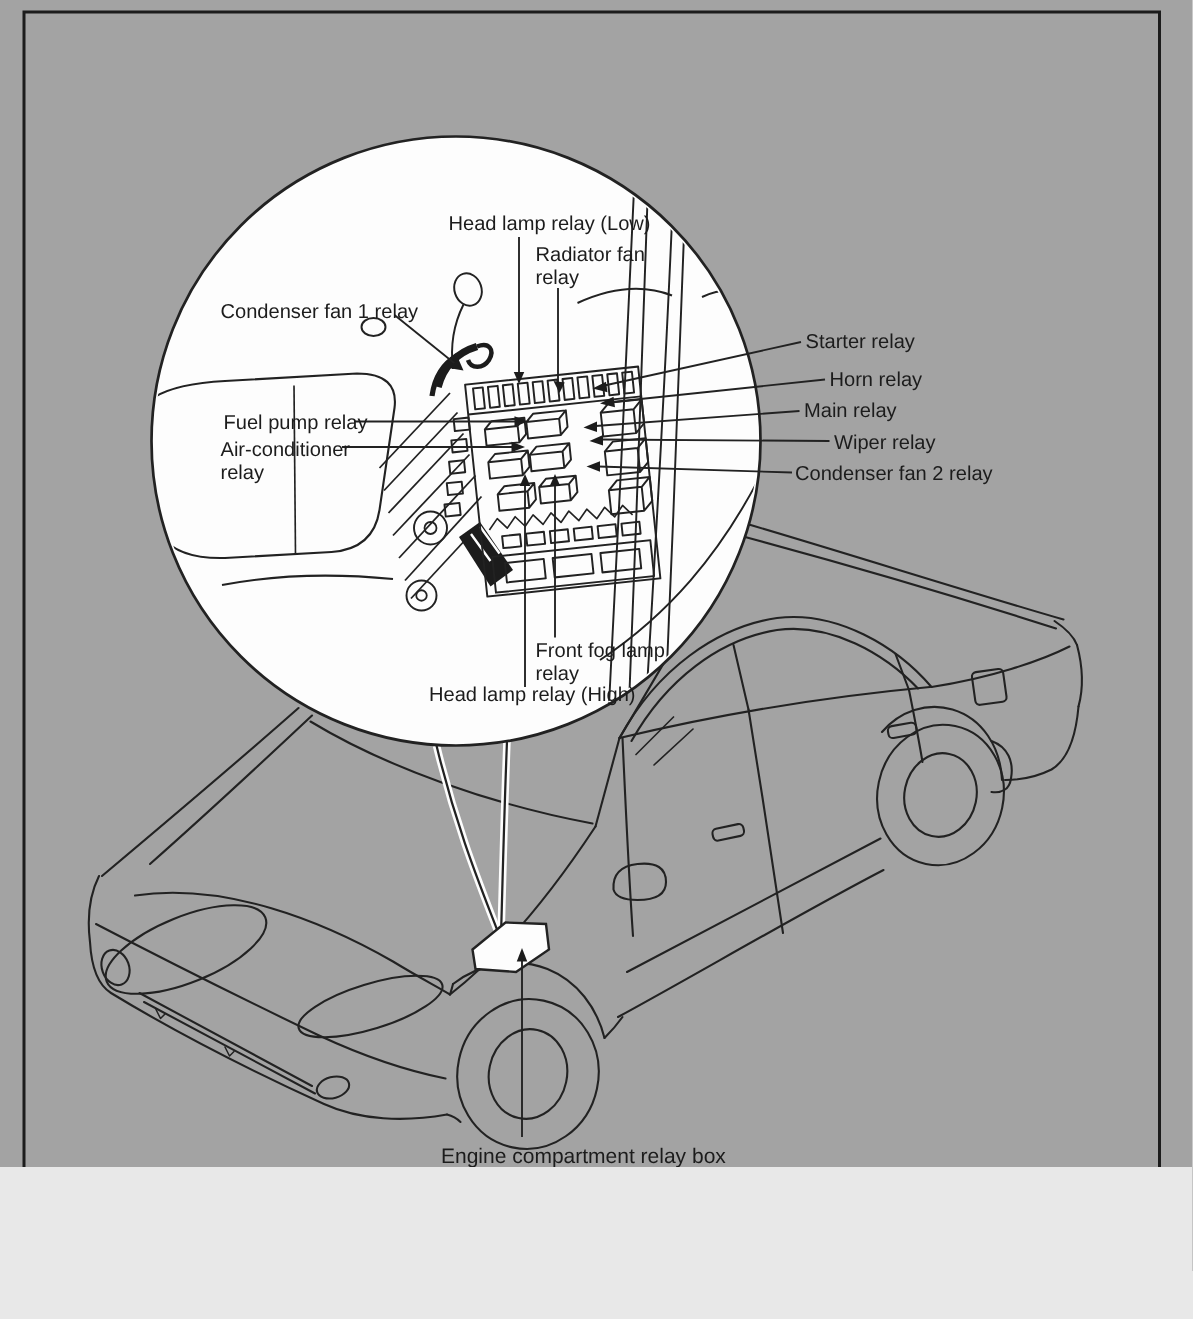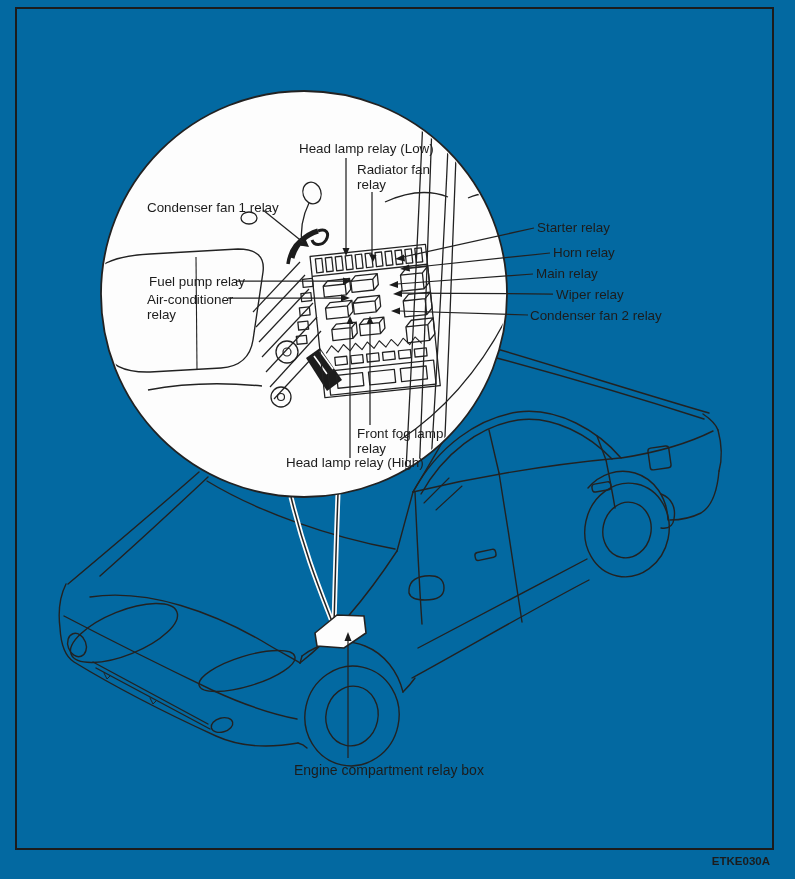--- a/index.html
+++ b/index.html
@@ -1,16 +1,16 @@
 <!DOCTYPE html>
 <html><head>
 <meta charset="utf-8">
 <style>
   html,body{margin:0;padding:0;background:#e8e8e8;}
-  #page{position:relative;width:795px;height:879px;background:#0369a1;overflow:hidden;
+  #page{position:relative;width:795px;height:778px;background:#a3a3a3;overflow:hidden;
         font-family:"Liberation Sans", sans-serif;}
   svg{position:absolute;left:0;top:0;}
   svg text{fill:#1c1c1c;}
   .lbl{font-size:13.4px;}
   .lbl-big{font-size:14px;}
   .code{font-size:11.5px;font-weight:bold;}
   .ink{stroke:#222;fill:none;}
 </style>
 </head>
 <body>

